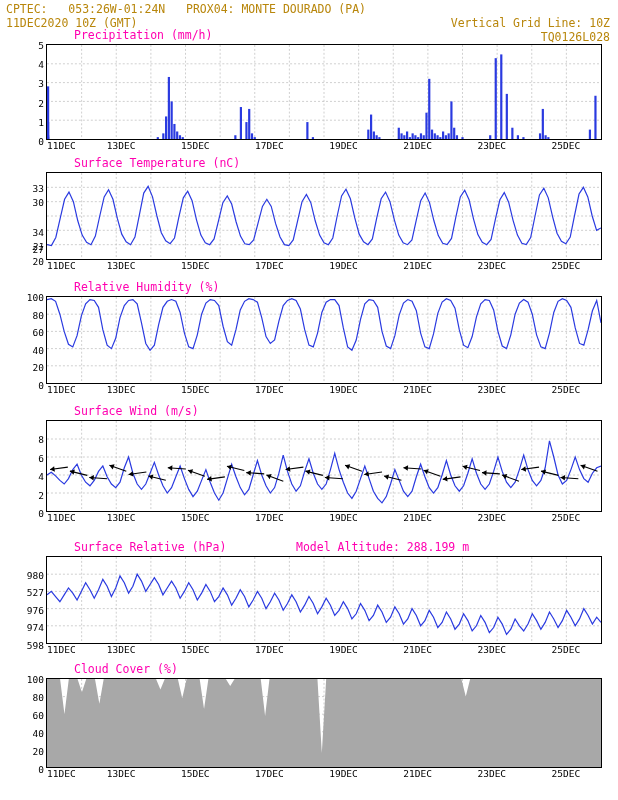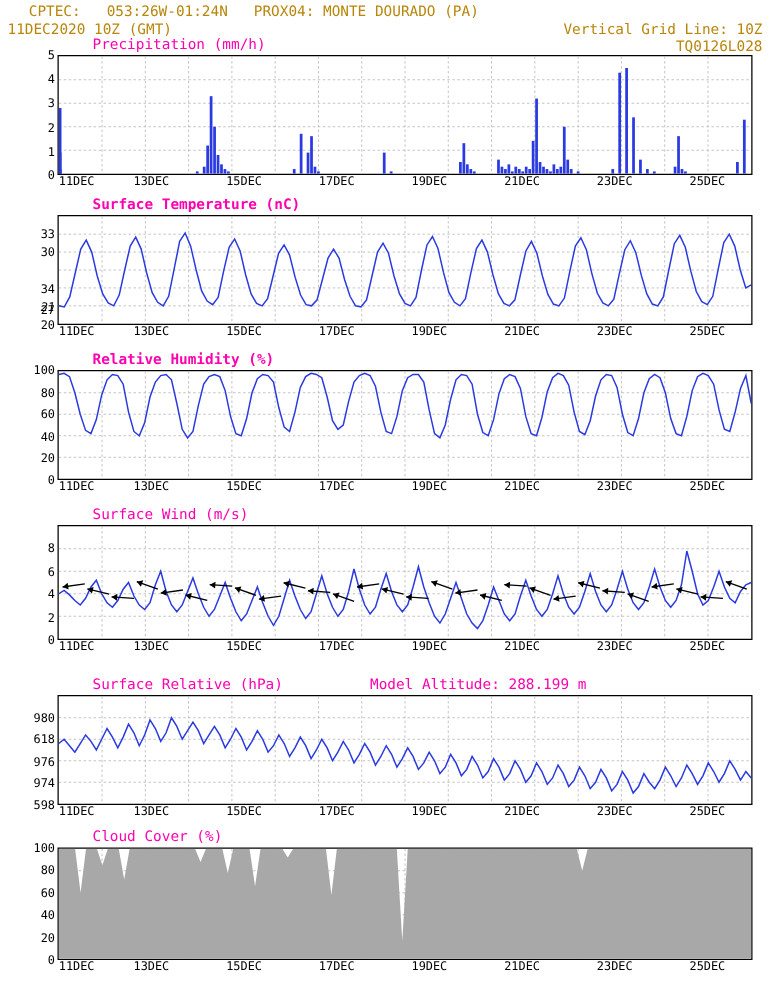--- a/index.html
+++ b/index.html
@@ -1,21 +1,21 @@
 <!DOCTYPE html>
 <html><head>
 <meta charset="utf-8">
 <style>
   html,body{margin:0;padding:0;background:#ffffff;}
   body{width:618px;height:800px;font-family:"DejaVu Sans",sans-serif;overflow:hidden;}
   .page{position:relative;width:618px;height:800px;}
 
   
   .hdr{position:absolute;left:0;top:0;width:618px;color:#b8860b;font-size:11.5px;font-family:"DejaVu Sans Mono",monospace;}
-  .hdr .l1{position:absolute;left:23px;top:2px;white-space:pre;}
+  .hdr .l1{position:absolute;left:6px;top:2px;white-space:pre;}
   .hdr .l2{position:absolute;left:6px;top:16px;white-space:pre;}
   .hdr .r1{position:absolute;right:8px;top:16px;white-space:pre;}
   .hdr .r2{position:absolute;right:8px;top:30px;white-space:pre;}
   .plot{position:absolute;border:1px solid #000;background:#fff;box-sizing:border-box;}
   .ptitle{position:absolute;color:#ff00b0;font-size:11.5px;font-family:"DejaVu Sans Mono",monospace;white-space:pre;}
   .ptitle2{position:absolute;color:#ff00b0;font-size:11.5px;font-family:"DejaVu Sans Mono",monospace;white-space:pre;}
 
   .ylab{position:absolute;right:100%;margin-right:3px;transform:translateY(-50%);
         font-size:9.5px;font-family:"DejaVu Sans Mono",monospace;color:#000;white-space:nowrap;}
   .xlab{position:absolute;top:100%;margin-top:1px;transform:translateX(-50%);
@@ -129,21 +129,21 @@
           <rect x="499.3" y="92.16" width="2.2" height="3.8400000000000034" fill="#2a3ae0"></rect>
           <rect x="502.08" y="94.08" width="2.2" height="1.9200000000000017" fill="#2a3ae0"></rect>
           <rect x="543.78" y="86.4" width="2.2" height="9.599999999999994" fill="#2a3ae0"></rect>
           <rect x="549.3399999999999" y="51.84" width="2.2" height="44.16" fill="#2a3ae0"></rect>
           <rect x="NaN" y="42.24000000000001" width="2.2" height="53.75999999999999" fill="#2a3ae0"></rect>
           <rect x="NaN" y="78.72" width="2.2" height="17.28" fill="#2a3ae0"></rect>
           <rect x="NaN" y="92.16" width="2.2" height="3.8400000000000034" fill="#2a3ae0"></rect>
           <rect x="NaN" y="94.08" width="2.2" height="1.9200000000000017" fill="#2a3ae0"></rect>
         </svg>
       </div>
-      <div class="ptitle" style="left: 74px; top: 156px; font-weight: bold;">Surface Temperature (nC)</div>
+      <div class="ptitle" style="left: 74px; top: 156px;">Surface Temperature (nC)</div>
       <div class="plot" style="left: 46px; top: 172px; width: 556px; height: 88px;">
         <div class="ylab" style="top: 88px;">20</div>
         <div class="ylab" style="top: 73.3333px; font-style: italic;">21</div>
         <div class="ylab" style="top: 58.6667px;">34</div>
         <div class="ylab" style="top: 44px; margin-top: 32px;">27</div>
         <div class="ylab" style="top: 29.3333px;">30</div>
         <div class="ylab" style="top: 14.6667px;">33</div>
         <div class="ylab" style="top: 0px;"></div>
         <div class="xlab first" style="left: 0px;">11DEC</div>
         <div class="xlab" style="left: 74.1148px;">13DEC</div>
@@ -170,21 +170,21 @@
           <line x1="312.75" x2="312.75" y1="0" y2="88" stroke="#b9b9b9" stroke-width="0.7" stroke-dasharray="2,2"></line>
           <line x1="347.5" x2="347.5" y1="0" y2="88" stroke="#b9b9b9" stroke-width="0.7" stroke-dasharray="2,2"></line>
           <line x1="382.25" x2="382.25" y1="0" y2="88" stroke="#b9b9b9" stroke-width="0.7" stroke-dasharray="2,2"></line>
           <line x1="417" x2="417" y1="0" y2="88" stroke="#b9b9b9" stroke-width="0.7" stroke-dasharray="2,2"></line>
           <line x1="451.75" x2="451.75" y1="0" y2="88" stroke="#b9b9b9" stroke-width="0.7" stroke-dasharray="2,2"></line>
           <line x1="486.5" x2="486.5" y1="0" y2="88" stroke="#b9b9b9" stroke-width="0.7" stroke-dasharray="2,2"></line>
           <line x1="521.25" x2="521.25" y1="0" y2="88" stroke="#b9b9b9" stroke-width="0.7" stroke-dasharray="2,2"></line>
           <path d="M 0.00 73.33 L 4.41 74.31 L 8.83 66.00 L 13.24 46.44 L 17.65 26.89 L 22.06 19.56 L 26.48 29.33 L 30.89 48.89 L 35.30 63.56 L 39.71 70.89 L 44.13 73.33 L 48.54 64.53 L 52.95 44.00 L 57.37 24.44 L 61.78 17.11 L 66.19 26.89 L 70.60 46.44 L 75.02 62.58 L 79.43 70.40 L 83.84 73.33 L 88.25 65.51 L 92.67 43.02 L 97.08 20.53 L 101.49 13.69 L 105.90 24.44 L 110.32 44.00 L 114.73 61.11 L 119.14 69.42 L 123.56 72.36 L 127.97 66.49 L 132.38 44.98 L 136.79 25.42 L 141.21 18.58 L 145.62 28.36 L 150.03 47.91 L 154.44 63.56 L 158.86 71.38 L 163.27 73.33 L 167.68 67.47 L 172.10 48.89 L 176.51 30.31 L 180.92 23.47 L 185.33 31.78 L 189.75 49.87 L 194.16 64.53 L 198.57 72.36 L 202.98 73.33 L 207.40 68.44 L 211.81 51.33 L 216.22 34.22 L 220.63 26.89 L 225.05 34.22 L 229.46 51.82 L 233.87 65.51 L 238.29 73.33 L 242.70 74.31 L 247.11 68.44 L 251.52 48.89 L 255.94 29.33 L 260.35 22.00 L 264.76 30.31 L 269.17 48.89 L 273.59 63.56 L 278.00 71.38 L 282.41 73.33 L 286.83 66.49 L 291.24 44.00 L 295.65 23.47 L 300.06 16.62 L 304.48 26.40 L 308.89 45.96 L 313.30 62.58 L 317.71 70.40 L 322.13 73.33 L 326.54 67.47 L 330.95 45.96 L 335.37 26.40 L 339.78 19.56 L 344.19 29.33 L 348.60 47.91 L 353.02 63.56 L 357.43 71.38 L 361.84 73.33 L 366.25 68.44 L 370.67 47.91 L 375.08 28.36 L 379.49 20.53 L 383.90 30.31 L 388.32 48.89 L 392.73 64.04 L 397.14 71.87 L 401.56 73.33 L 405.97 66.98 L 410.38 44.98 L 414.79 24.44 L 419.21 17.60 L 423.62 27.38 L 428.03 46.93 L 432.44 63.07 L 436.86 70.89 L 441.27 73.33 L 445.68 67.96 L 450.10 46.93 L 454.51 27.38 L 458.92 20.04 L 463.33 29.82 L 467.75 48.40 L 472.16 63.56 L 476.57 71.87 L 480.98 73.33 L 485.40 66.00 L 489.81 44.00 L 494.22 22.49 L 498.63 15.64 L 503.05 25.42 L 507.46 44.98 L 511.87 61.60 L 516.29 69.91 L 520.70 72.36 L 525.11 65.51 L 529.52 43.02 L 533.94 21.51 L 538.35 14.67 L 542.76 24.44 L 547.17 44.00 L 551.59 58.67 L 556.00 56.22" fill="none" stroke="#2a3ae0" stroke-width="1.2"></path>
         </svg>
       </div>
-      <div class="ptitle" style="left: 74px; top: 280px; font-weight: bold;">Relative Humidity (%)</div>
+      <div class="ptitle" style="left: 74px; top: 280px;">Relative Humidity (%)</div>
       <div class="plot" style="left: 46px; top: 296px; width: 556px; height: 88px;">
         <div class="ylab" style="top: 88px;">0</div>
         <div class="ylab" style="top: 70.4px;">20</div>
         <div class="ylab" style="top: 52.8px;">40</div>
         <div class="ylab" style="top: 35.2px;">60</div>
         <div class="ylab" style="top: 17.6px;">80</div>
         <div class="ylab" style="top: 0px;">100</div>
         <div class="xlab first" style="left: 0px;">11DEC</div>
         <div class="xlab" style="left: 74.1148px;">13DEC</div>
         <div class="xlab" style="left: 148.285px;">15DEC</div>
@@ -366,21 +366,21 @@
             <path d="M -9 0 L -4.5 -2.8 L -4.5 2.8 Z" fill="#000"></path>
           </g>
         </svg>
       </div>
       <div class="ptitle" style="left: 74px; top: 540px;">Surface Relative (hPa)</div>
       <div class="ptitle2" style="left: 296px; top: 540px;">Model Altitude: 288.199 m</div>
       <div class="plot" style="left: 46px; top: 556px; width: 556px; height: 88px;">
         <div class="ylab" style="top: 88px;">598</div>
         <div class="ylab" style="top: 70.4px;">974</div>
         <div class="ylab" style="top: 52.8px;">976</div>
-        <div class="ylab" style="top: 35.2px;">618</div>
+        <div class="ylab" style="top: 35.2px;">527</div>
         <div class="ylab" style="top: 17.6px;">980</div>
         <div class="ylab" style="top: 0px;"></div>
         <div class="xlab first" style="left: 0px;">11DEC</div>
         <div class="xlab" style="left: 74.1148px;">13DEC</div>
         <div class="xlab" style="left: 148.285px;">15DEC</div>
         <div class="xlab" style="left: 222.4px;">17DEC</div>
         <div class="xlab" style="left: 296.515px;">19DEC</div>
         <div class="xlab" style="left: 370.685px;">21DEC</div>
         <div class="xlab" style="left: 444.8px;">23DEC</div>
         <div class="xlab" style="left: 518.915px;">25DEC</div>

